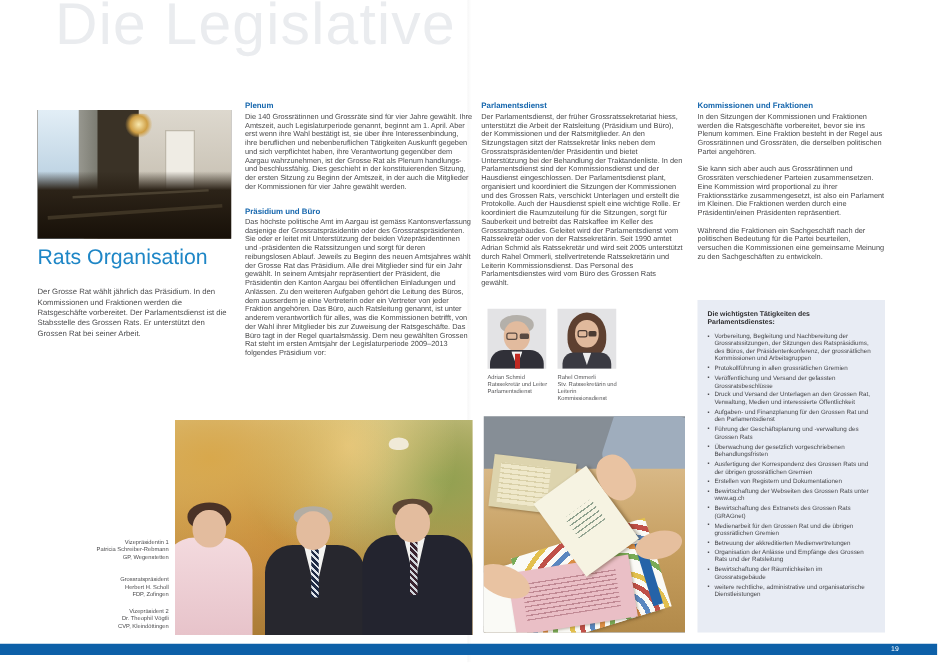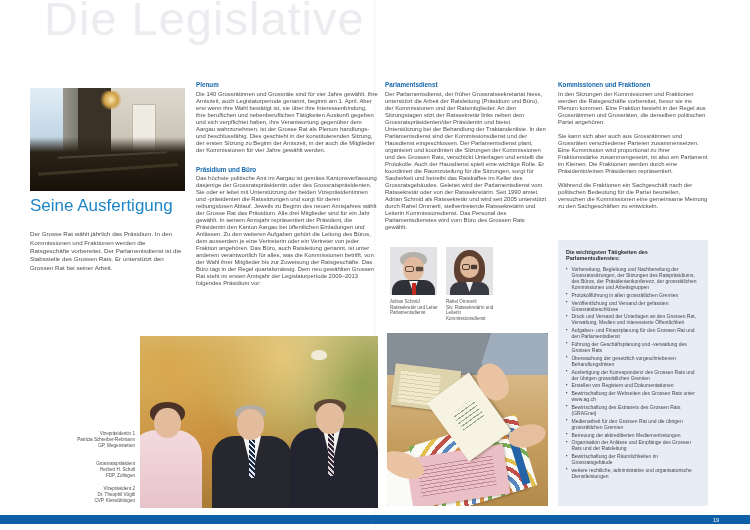--- a/index.html
+++ b/index.html
@@ -149,21 +149,21 @@
     <div class="ph-el ch-window"></div>
     <div class="ph-el ch-pillar"></div>
     <div class="ph-el ch-wall"></div>
     <div class="ph-el ch-door"></div>
     <div class="ph-el ch-chand"></div>
     <div class="ph-el ch-tables"></div>
     <div class="ph-el ch-tline1"></div>
     <div class="ph-el ch-tline2"></div>
   </div>
 
-  <h2 class="intro-h">Seine Ausfertigung</h2>
+  <h2 class="intro-h">Rats Organisation</h2>
   <p class="intro-t">Der Grosse Rat wählt jährlich das Präsidium. In den Kommissionen und Fraktionen werden die Ratsgeschäfte vorbereitet. Der Parlamentsdienst ist die Stabsstelle des Grossen Rats. Er unterstützt den Grossen Rat bei seiner Arbeit.</p>
 
   <div class="cap-group cap-1">
     <div>Vizepräsidentin 1</div>
     <div>Patricia Schreiber-Rebmann</div>
     <div>GP, Wegenstetten</div>
   </div>
   <div class="cap-group cap-2">
     <div>Grossratspräsident</div>
     <div>Herbert H. Scholl</div>

